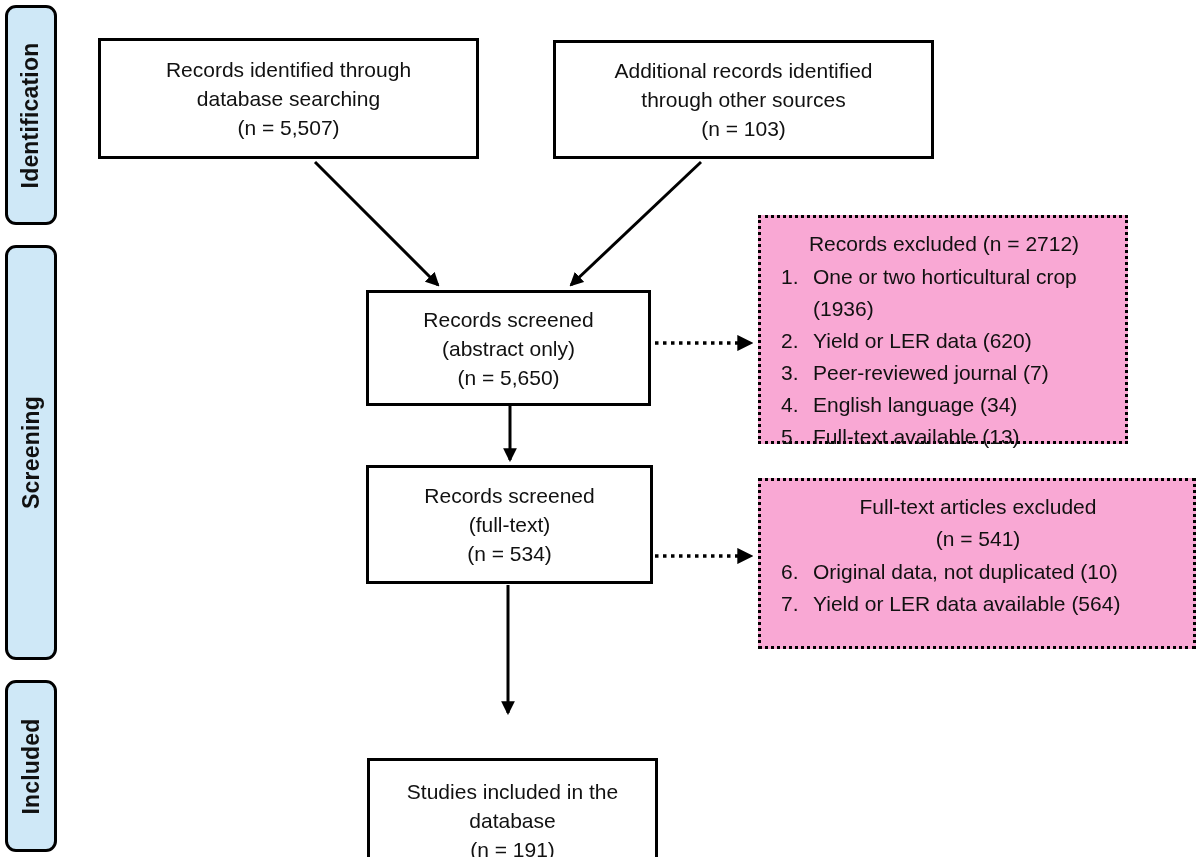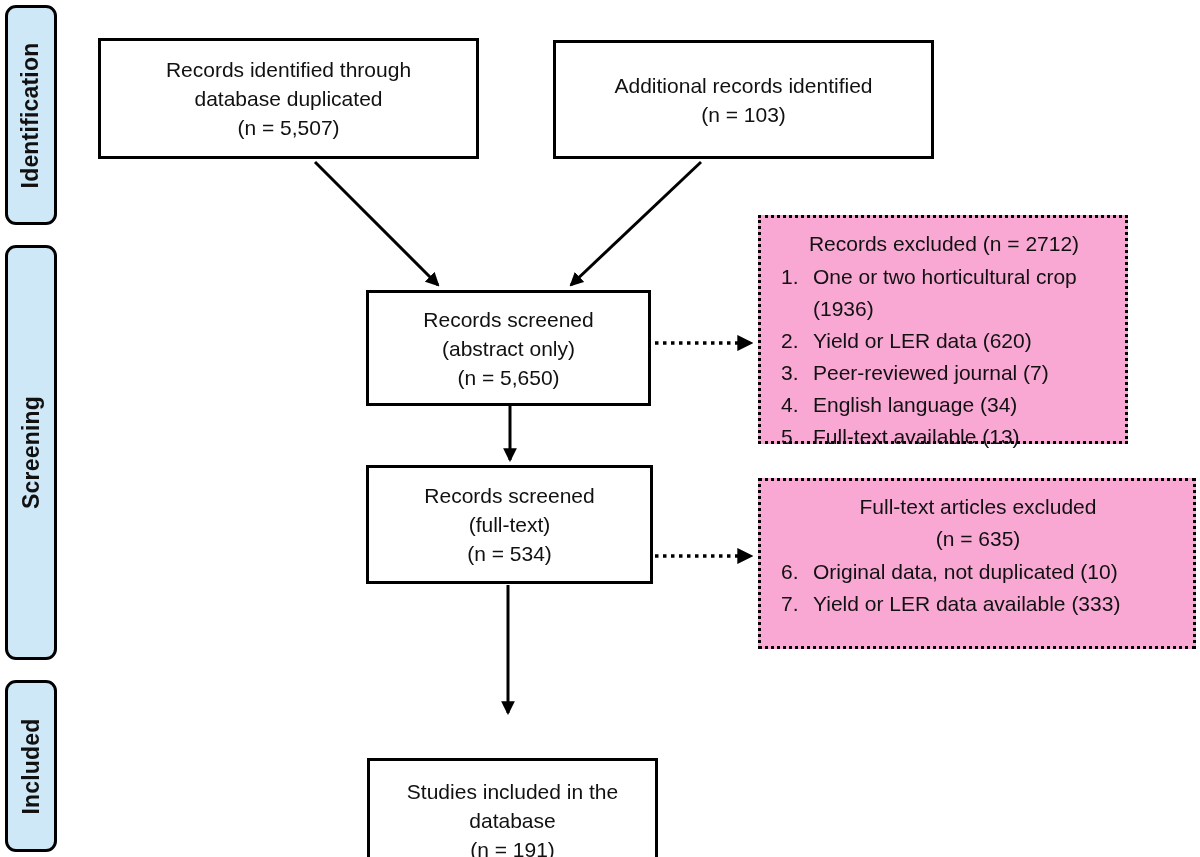--- a/index.html
+++ b/index.html
@@ -93,26 +93,27 @@
   </div>
   <div class="stage" id="stage-screening">
     <span class="vlabel">Screening</span>
   </div>
   <div class="stage" id="stage-included">
     <span class="vlabel">Included</span>
   </div>
 
   <div class="fbox" id="box-db-search">
     <div>Records identified through</div>
-    <div>database duplicated</div>
+    <div>database searching</div>
     <div>(n = 5,507)</div>
   </div>
 
   <div class="fbox" id="box-other-sources">
     <div>Additional records identified</div>
+    <div>through other sources</div>
     <div>(n = 103)</div>
   </div>
 
   <div class="fbox" id="box-screened-abstract">
     <div>Records screened</div>
     <div>(abstract only)</div>
     <div>(n = 5,650)</div>
   </div>
 
   <div class="fbox" id="box-screened-fulltext">
@@ -148,29 +149,29 @@
       </div>
       <div class="dli">
         <span class="num">5.</span>
         <span class="txt">Full-text available (13)</span>
       </div>
     </div>
   </div>
 
   <div class="dbox" id="dbox-fulltext-excluded">
     <div class="dtitle">Full-text articles excluded</div>
-    <div class="dtitle">(n = 635)</div>
+    <div class="dtitle">(n = 541)</div>
     <div class="dlist">
       <div class="dli">
         <span class="num">6.</span>
         <span class="txt">Original data, not duplicated (10)</span>
       </div>
       <div class="dli">
         <span class="num">7.</span>
-        <span class="txt">Yield or LER data available (333)</span>
+        <span class="txt">Yield or LER data available (564)</span>
       </div>
     </div>
   </div>
 
   <svg id="arrow-layer" width="1200" height="857" viewBox="0 0 1200 857" xmlns="http://www.w3.org/2000/svg">
     <defs>
       <marker id="ah" viewBox="0 0 10 10" refX="8.5" refY="5" markerWidth="4.6" markerHeight="4.6" orient="auto-start-reverse">
         <path d="M0,0 L10,5 L0,10 z" fill="#000"></path>
       </marker>
     </defs>

